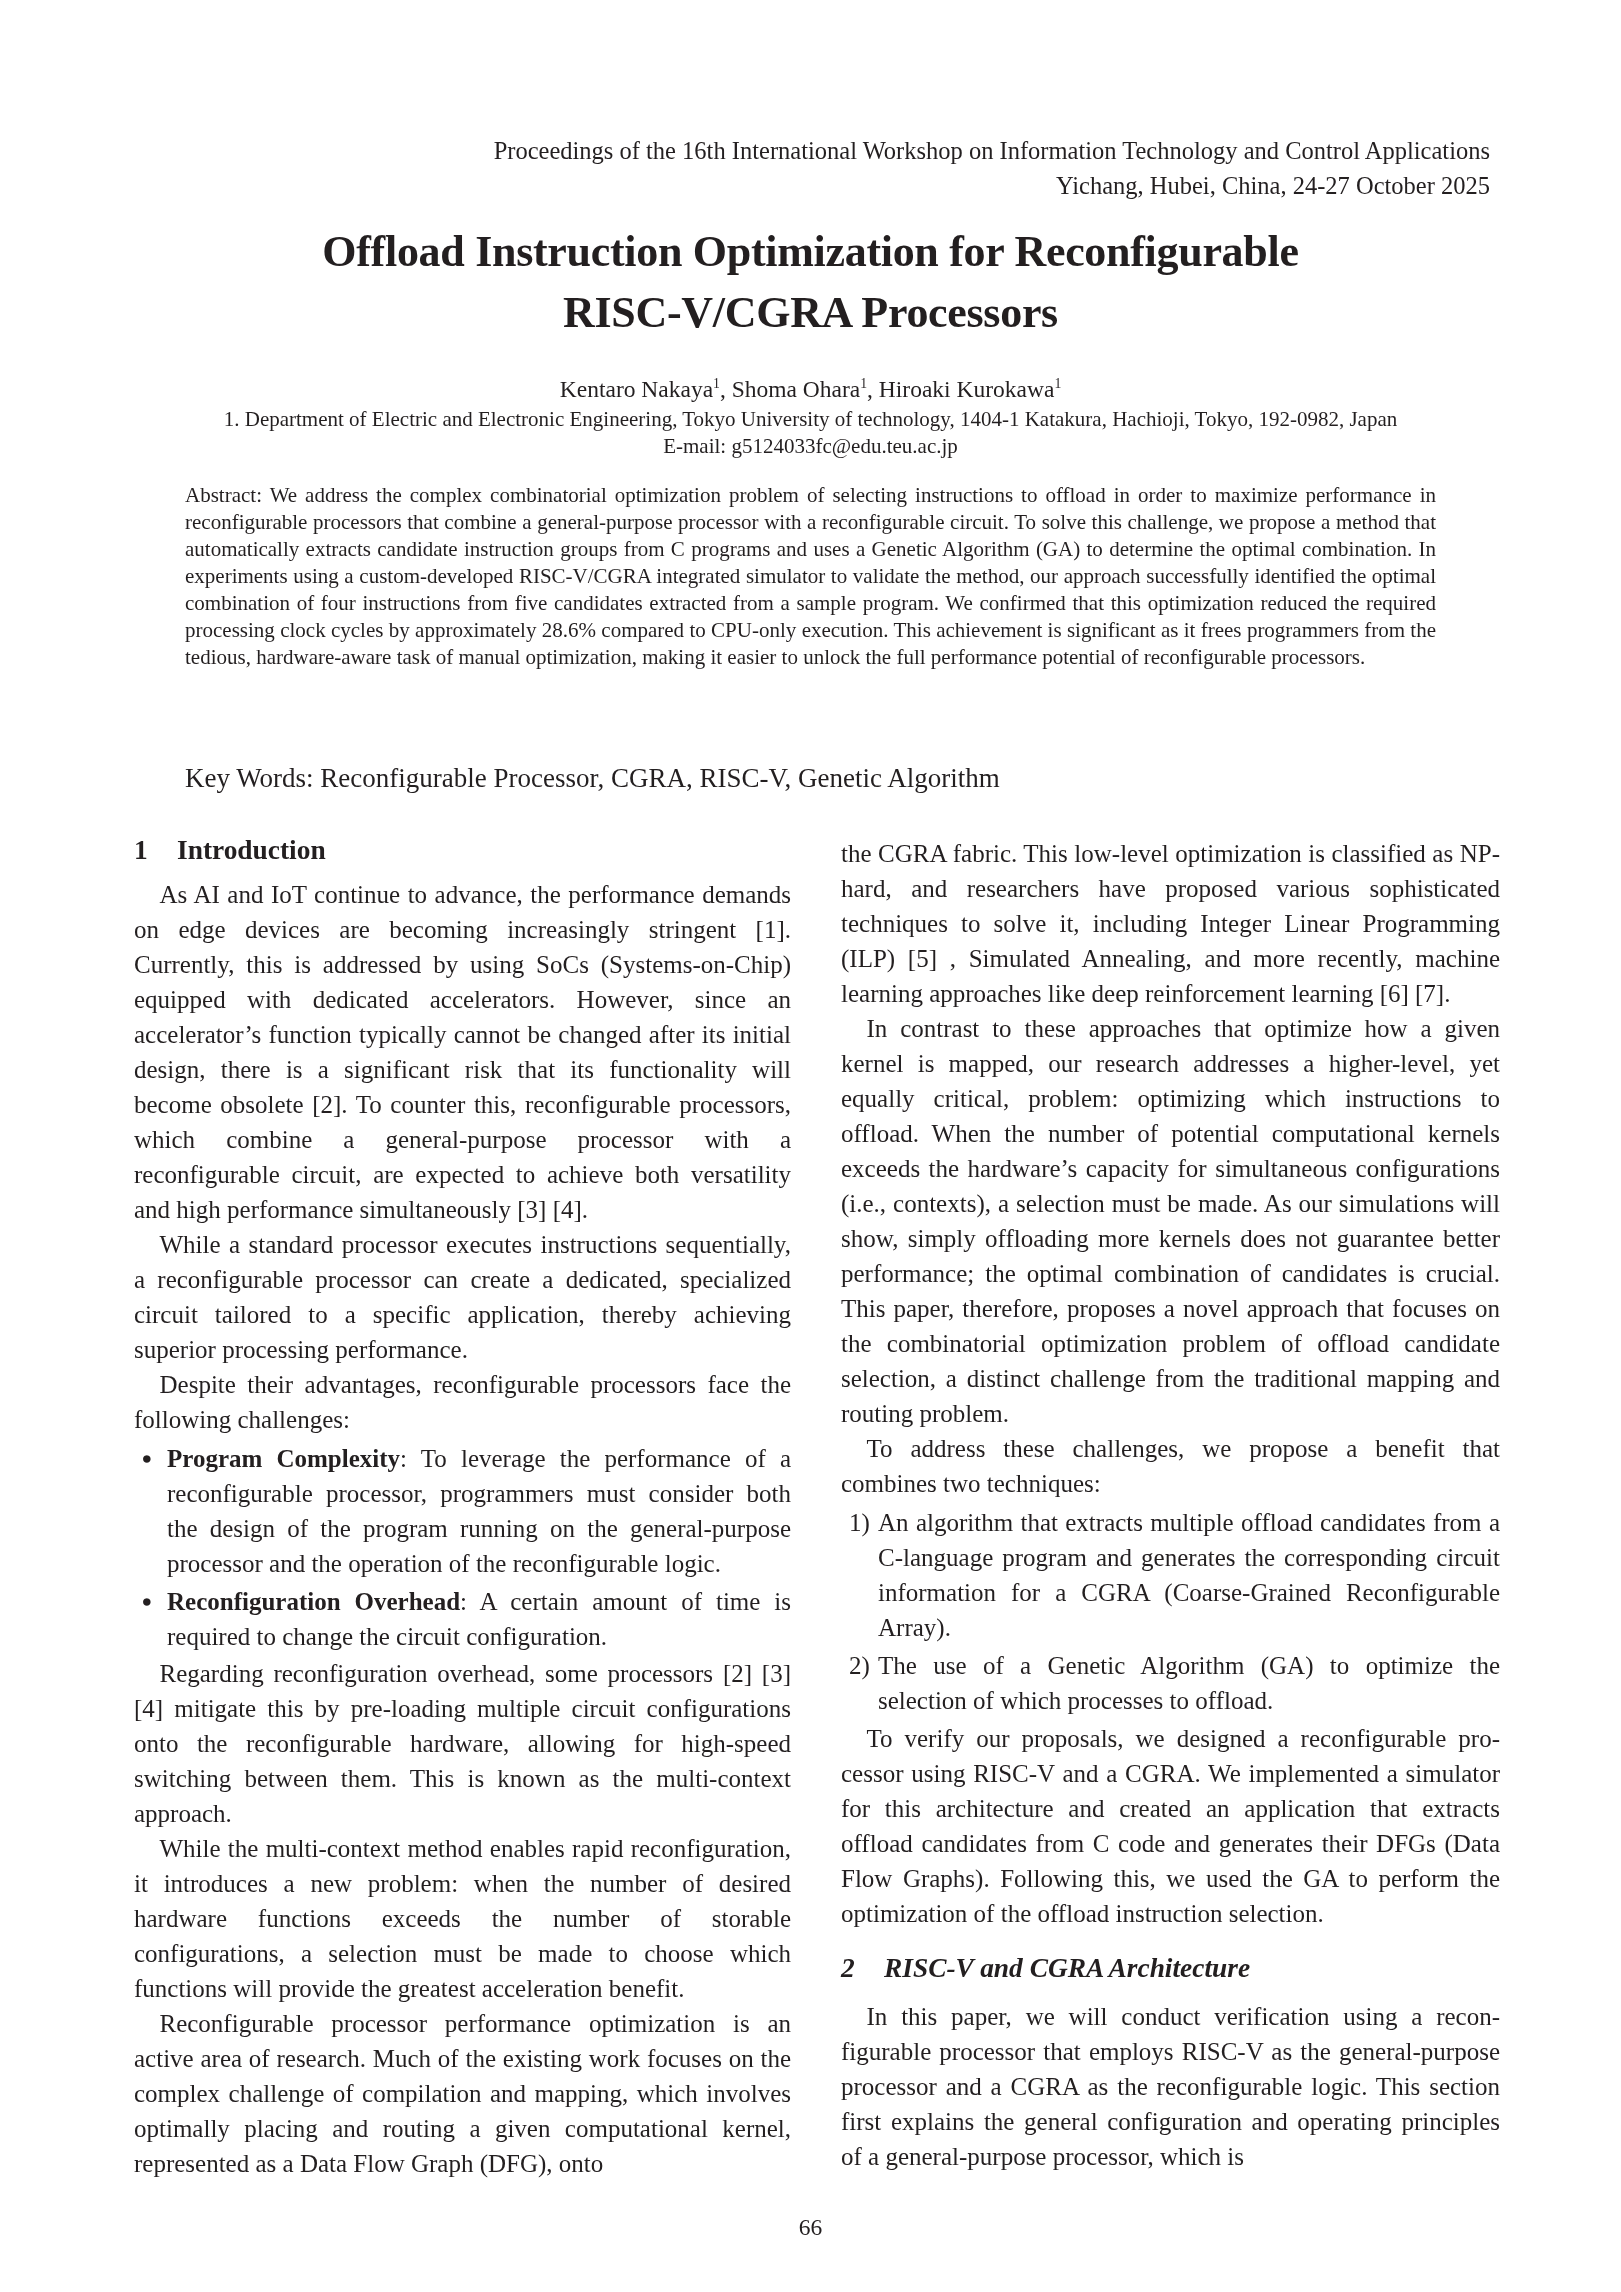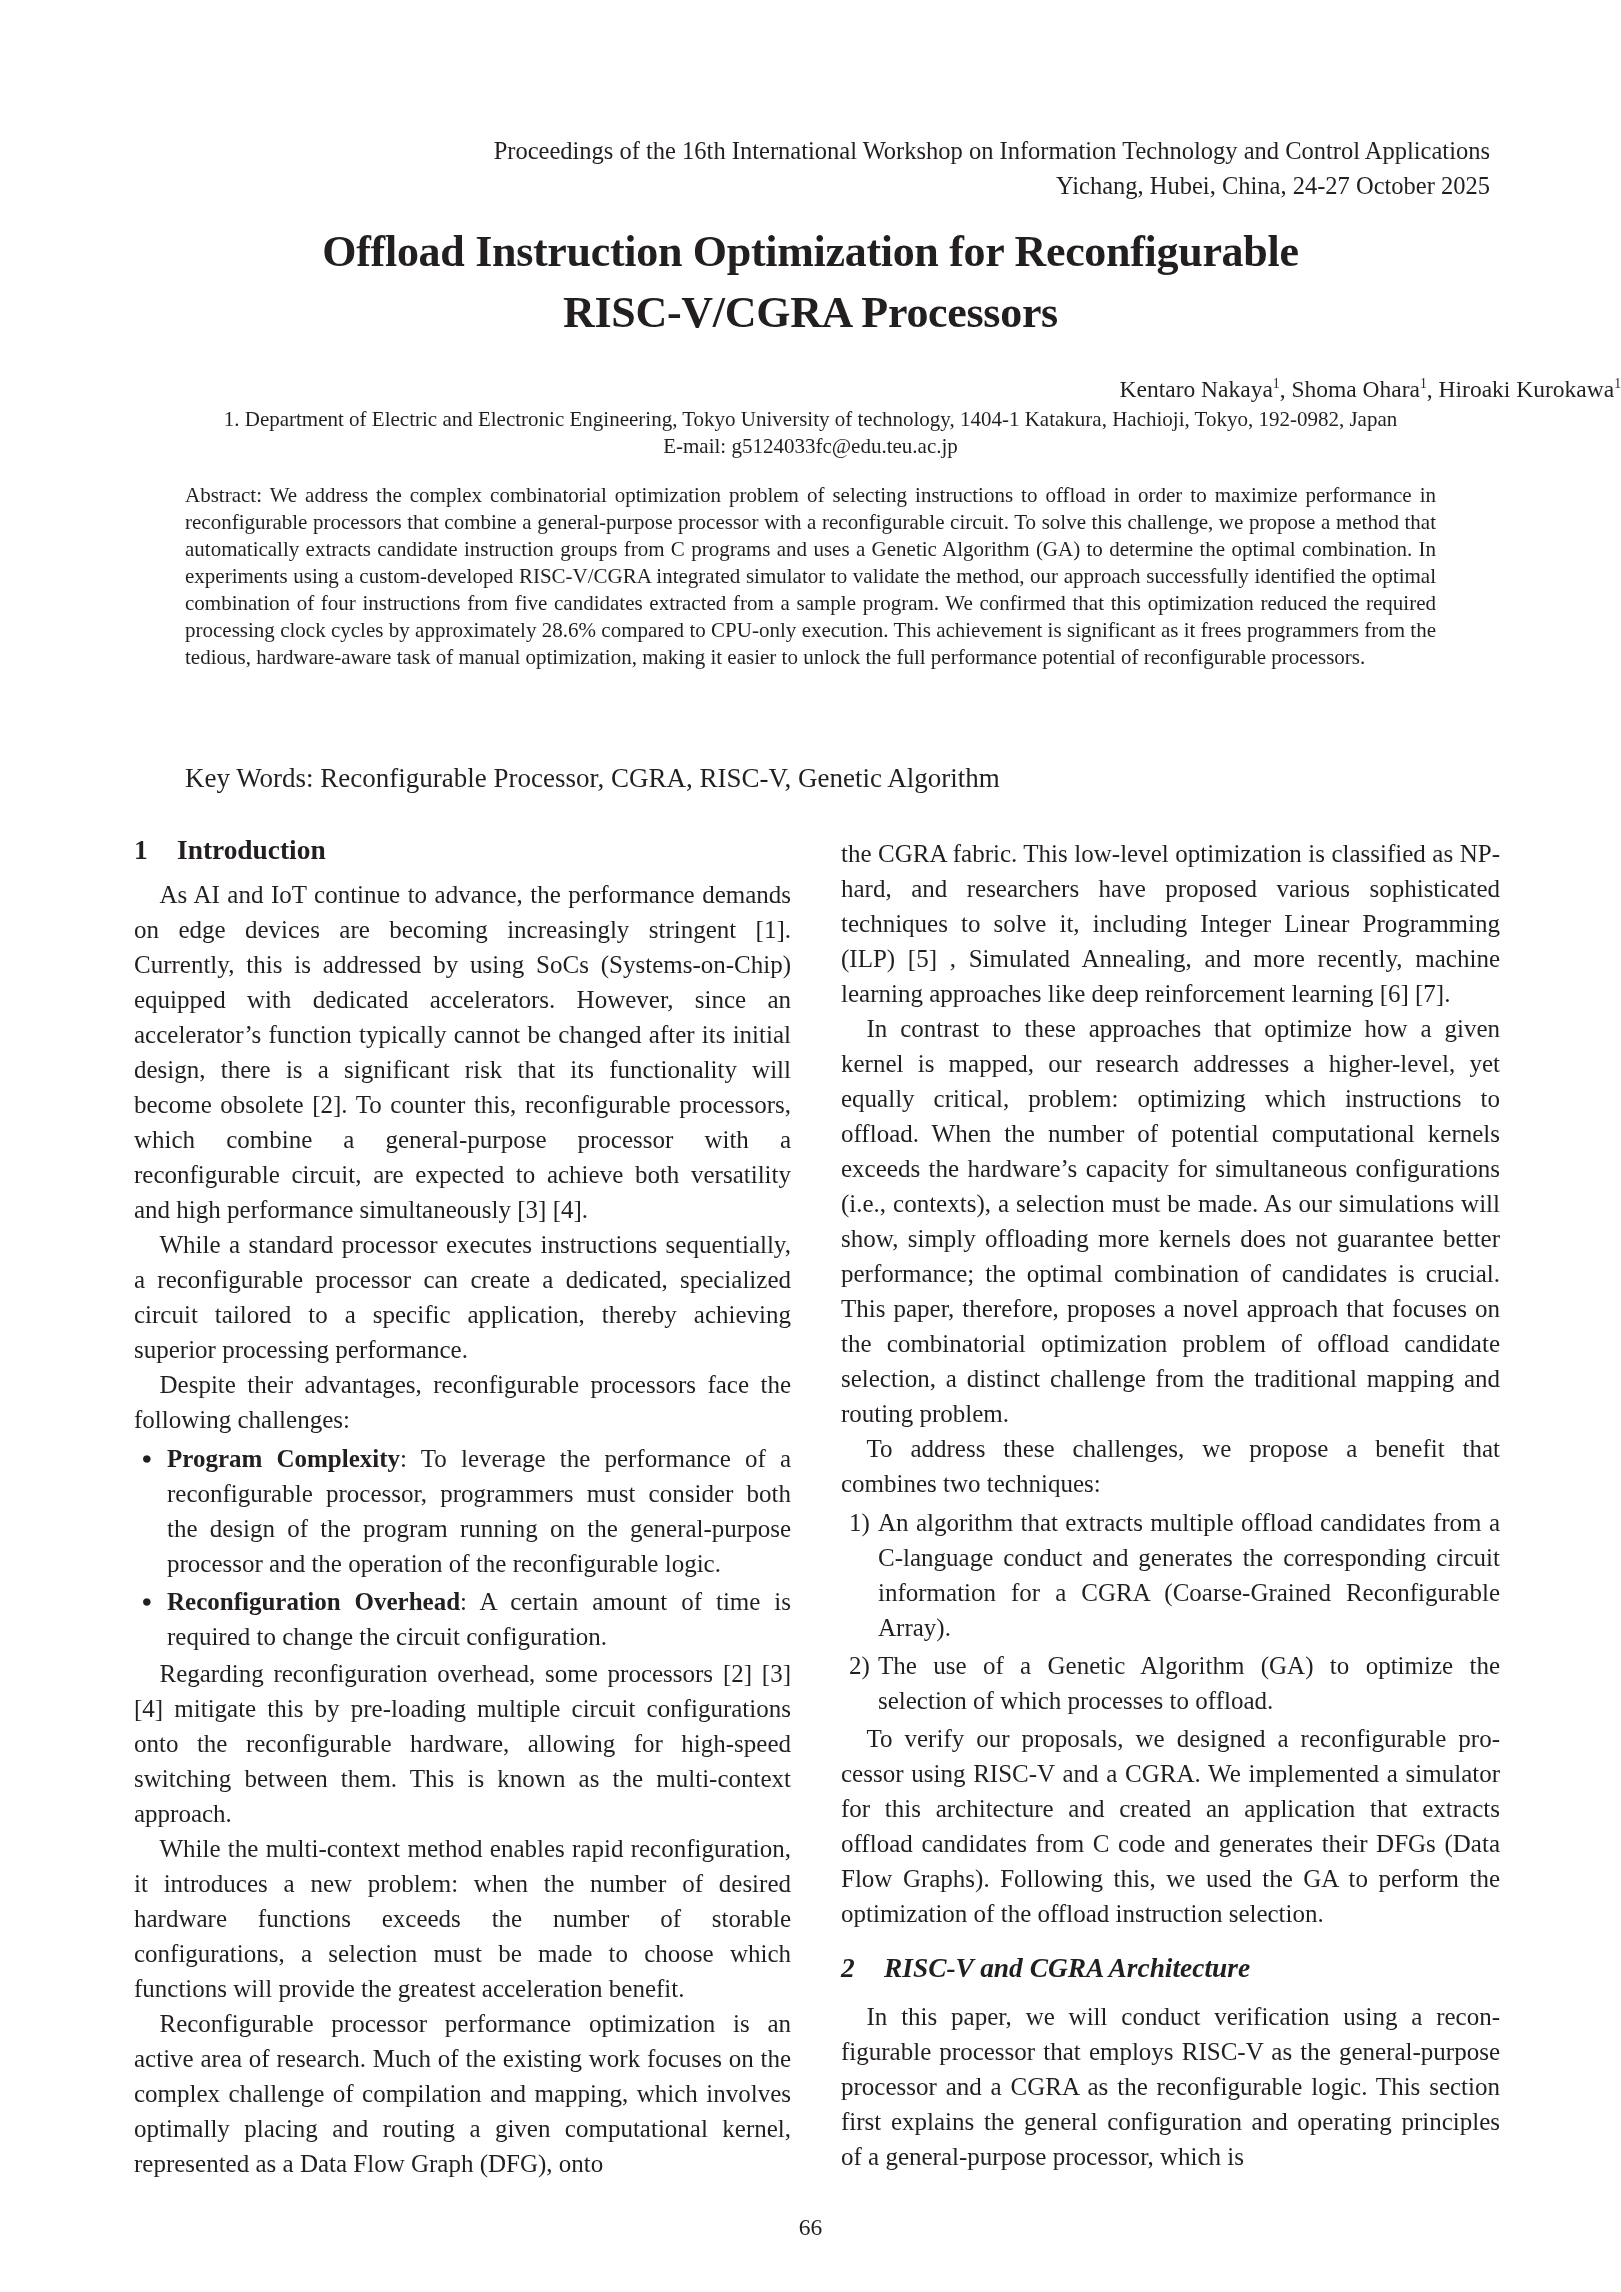--- a/index.html
+++ b/index.html
@@ -2,21 +2,21 @@
 <html><head>
 <meta charset="utf-8">
 <style>
   html, body { margin: 0; padding: 0; background: #ffffff; }
   body { width: 1621px; height: 2293px; position: relative; overflow: hidden;
          font-family: "Liberation Serif", "DejaVu Serif", serif; color: #231f20; }
   .abs { position: absolute; }
   .proc { right: 131px; top: 133px; text-align: right; font-size: 24.5px; line-height: 35px; }
   .title { left: 0; width: 1621px; top: 221px; text-align: center; font-weight: bold;
            font-size: 44px; line-height: 61px; letter-spacing: -0.3px; }
-  .authors { left: 0; width: 1621px; top: 369px; text-align: right; font-size: 23.5px; line-height: 29px; }
+  .authors { left: 0; width: 1621px; top: 369px; text-align: center; font-size: 23.5px; line-height: 29px; }
   .authors sup { font-size: 13.7px; vertical-align: 8.8px; }
   .affil { left: 0; width: 1621px; top: 406px; text-align: center; font-size: 21px; line-height: 26.5px; }
   .abstract { left: 185px; width: 1251px; top: 482px; font-size: 21px; line-height: 27px; text-align: justify; }
   .abstract b, .keywords b { font-weight: normal; }
   .keywords { left: 185px; top: 753px; font-size: 27px; line-height: 27.4px; margin-top: 12px; }
   .col { position: absolute; top: 833px; font-size: 25px; line-height: 35px; text-align: justify; hyphens: manual; }
   .col-left { left: 134px; width: 657px; }
   .col-right { left: 841px; width: 659px; top: 836px; }
   .col p { margin: 0; text-indent: 25.5px; }
   .col p.noind { text-indent: 0; }
@@ -85,21 +85,21 @@
   <p>Reconfigurable processor performance optimization is an active area of research. Much of the existing work focuses on the complex challenge of compilation and mapping, which involves optimally placing and routing a given computa­tional kernel, represented as a Data Flow Graph (DFG), onto</p>
 </div>
 
 <div class="col col-right">
   <p class="noind">the CGRA fabric.  This low-level optimization is classified as NP-hard, and researchers have proposed various sophis­ticated techniques to solve it, including Integer Linear Pro­gramming (ILP) [5] , Simulated Annealing, and more re­cently, machine learning approaches like deep reinforcement learning [6] [7].</p>
   <p>In contrast to these approaches that optimize how a given kernel is mapped, our research addresses a higher-level, yet equally critical, problem:  optimizing which instructions to offload.  When the number of potential computational ker­nels exceeds the hardware’s capacity for simultaneous con­figurations (i.e., contexts), a selection must be made. As our simulations will show, simply offloading more kernels does not guarantee better performance; the optimal combination of candidates is crucial.  This paper, therefore, proposes a novel approach that focuses on the combinatorial optimiza­tion problem of offload candidate selection, a distinct chal­lenge from the traditional mapping and routing problem.</p>
   <p>To address these challenges, we propose a benefit that combines two techniques:</p>
   <ol class="num">
     <li>
       <span class="n">1)</span>
-      <span>An algorithm that extracts multiple offload candidates from a C-language conduct and generates the cor­responding circuit information for a CGRA (Coarse-Grained Reconfigurable Array).</span>
+      <span>An algorithm that extracts multiple offload candidates from a C-language program and generates the cor­responding circuit information for a CGRA (Coarse-Grained Reconfigurable Array).</span>
     </li>
     <li>
       <span class="n">2)</span>
       <span>The use of a Genetic Algorithm (GA) to optimize the selection of which processes to offload.</span>
     </li>
   </ol>
   <p>To verify our proposals, we designed a reconfigurable pro­cessor using RISC-V and a CGRA. We implemented a sim­ulator for this architecture and created an application that extracts offload candidates from C code and generates their DFGs (Data Flow Graphs). Following this, we used the GA to perform the optimization of the offload instruction selec­tion.</p>
   <div class="sec sec2">
     <span class="num">2</span><span>RISC-V and CGRA Architecture</span>
   </div>

